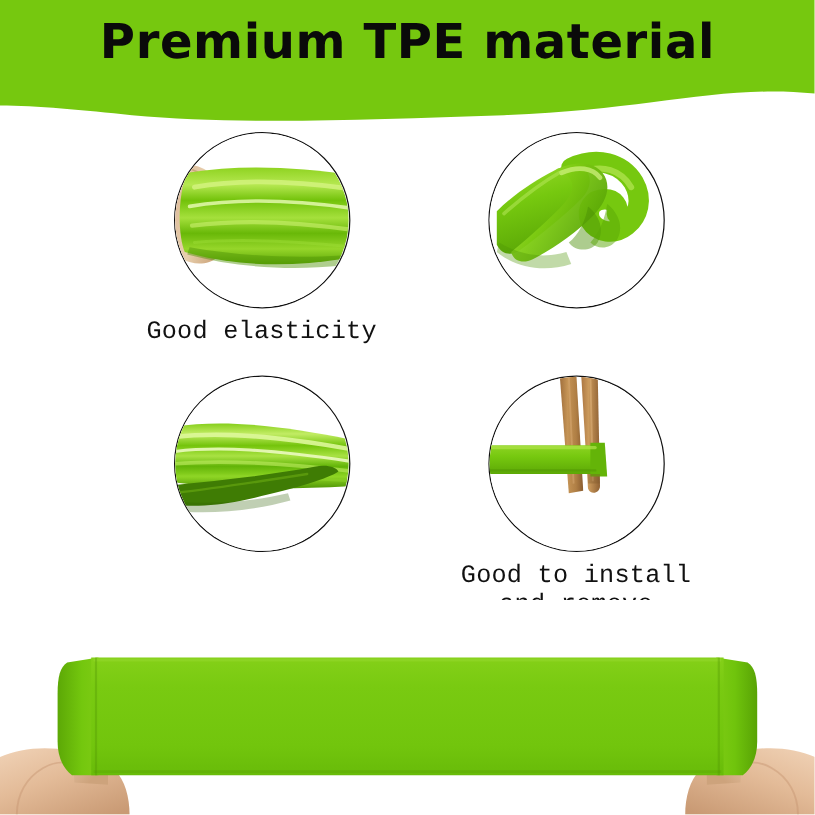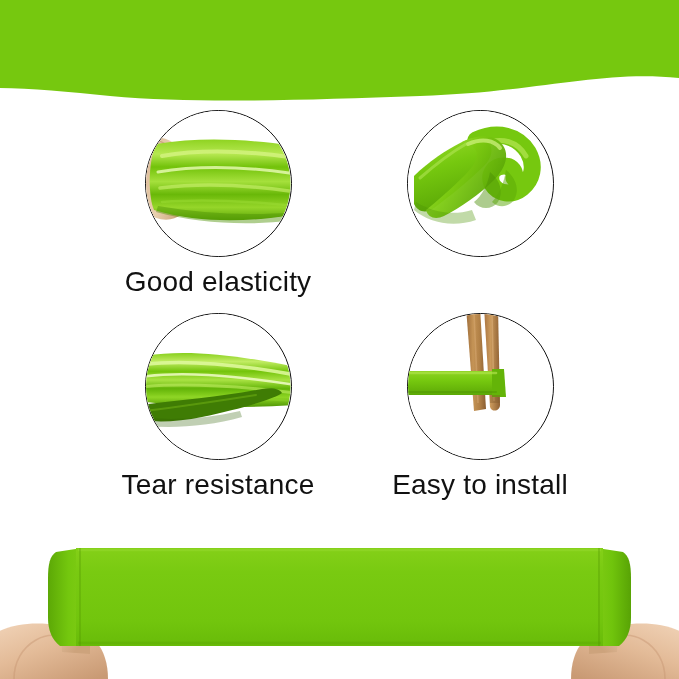--- a/index.html
+++ b/index.html
@@ -74,22 +74,22 @@
   }
   .circle-frame svg {
     display: block;
     position: absolute;
     left: -1.4px;
     top: -1.4px;
   }
   .feature-caption {
     margin-top: 9px;
     text-align: center;
-    font-family: Liberation Sans, sans-serif;
-    font-size: 28px;
+    font-family: Liberation Mono, monospace;
+    font-size: 21px;
     line-height: 1.12;
     color: #111111;
     letter-spacing: 0.2px;
   }
 
   
   #hero-photo {
     position: absolute;
     left: 0;
     top: 500px;
@@ -107,20 +107,21 @@
 
   <div id="header-banner">
     <svg width="679" height="105" viewBox="0 0 679 105" xmlns="http://www.w3.org/2000/svg">
       <defs>
         <clipPath id="bannerClip">
           <path d="M0,0 L679,0 L679,78 C600,70 540,92 420,96 C300,100 200,104 110,96 C70,92 30,88 0,88 Z"></path>
         </clipPath>
       </defs>
       <path d="M0,0 L679,0 L679,78 C600,70 540,92 420,96 C300,100 200,104 110,96 C70,92 30,88 0,88 Z" fill="#76c80f"></path>
     </svg>
+    <div id="banner-title">Premium TPE material</div>
   </div>
 
   <div id="feature-grid">
 
     <div class="feature-cell col-left row-top">
       <div class="circle-frame">
         <svg width="147" height="147" viewBox="0 0 147 147" xmlns="http://www.w3.org/2000/svg">
           <defs>
             <clipPath id="clipA">
                 <circle cx="73.5" cy="73.5" r="73"></circle>
@@ -227,21 +228,20 @@
             <path d="M-4,74 C36,70 86,72 152,80" fill="none" stroke="#c0ec62" stroke-width="3" opacity="0.6" stroke-linecap="round"></path>
             <path d="M-4,84 C36,82 86,84 152,88" fill="none" stroke="#8ed327" stroke-width="2.2" opacity="0.5" stroke-linecap="round"></path>
 
             <path d="M-6,92 C30,88 76,84 118,76 C128,74 136,76 138,80 C130,86 96,96 58,104 C34,109 8,110 -6,106 Z" fill="#3f7c04"></path>
             <path d="M0,98 C34,94 74,88 112,82" fill="none" stroke="#6aab12" stroke-width="2" opacity="0.6" stroke-linecap="round"></path>
 
             <path d="M-6,104 C26,108 62,106 96,98 L98,104 C62,114 24,116 -6,112 Z" fill="#2f6003" opacity="0.3"></path>
           </g>
         </svg>
       </div>
-      <div class="feature-caption">Tear resistance</div>
     </div>
 
     <div class="feature-cell col-right row-bottom">
       <div class="circle-frame">
         <svg width="147" height="147" viewBox="0 0 147 147" xmlns="http://www.w3.org/2000/svg">
           <defs>
             <clipPath id="clipD">
                 <circle cx="73.5" cy="73.5" r="73"></circle>
               </clipPath>
             <linearGradient id="woodL" x1="0" y1="0" x2="1" y2="0">
@@ -274,21 +274,21 @@
 
             <path d="M86,56 L98,56 L100,84 L86,84 Z" fill="#64b408"></path>
             <path d="M-4,60 L90,60" fill="none" stroke="#aee249" stroke-width="2.6" opacity="0.7" stroke-linecap="round"></path>
             <path d="M-4,79 L90,79" fill="none" stroke="#4e9304" stroke-width="2" opacity="0.45" stroke-linecap="round"></path>
 
             <path d="M84,82 L94,82 L94,90 L84,90 Z" fill="#7a5529" opacity="0.35"></path>
           </g>
         </svg>
       </div>
       <div class="feature-caption">
-        <span>Easy to install</span><br>
+        <span>Good to install</span><br>
         <span>and remove</span>
       </div>
     </div>
 
   </div>
 
   <div id="hero-photo">
     <svg width="679" height="179" viewBox="0 0 679 179" xmlns="http://www.w3.org/2000/svg">
       <defs>
         <linearGradient id="bandHero" x1="0" y1="0" x2="0" y2="1">

